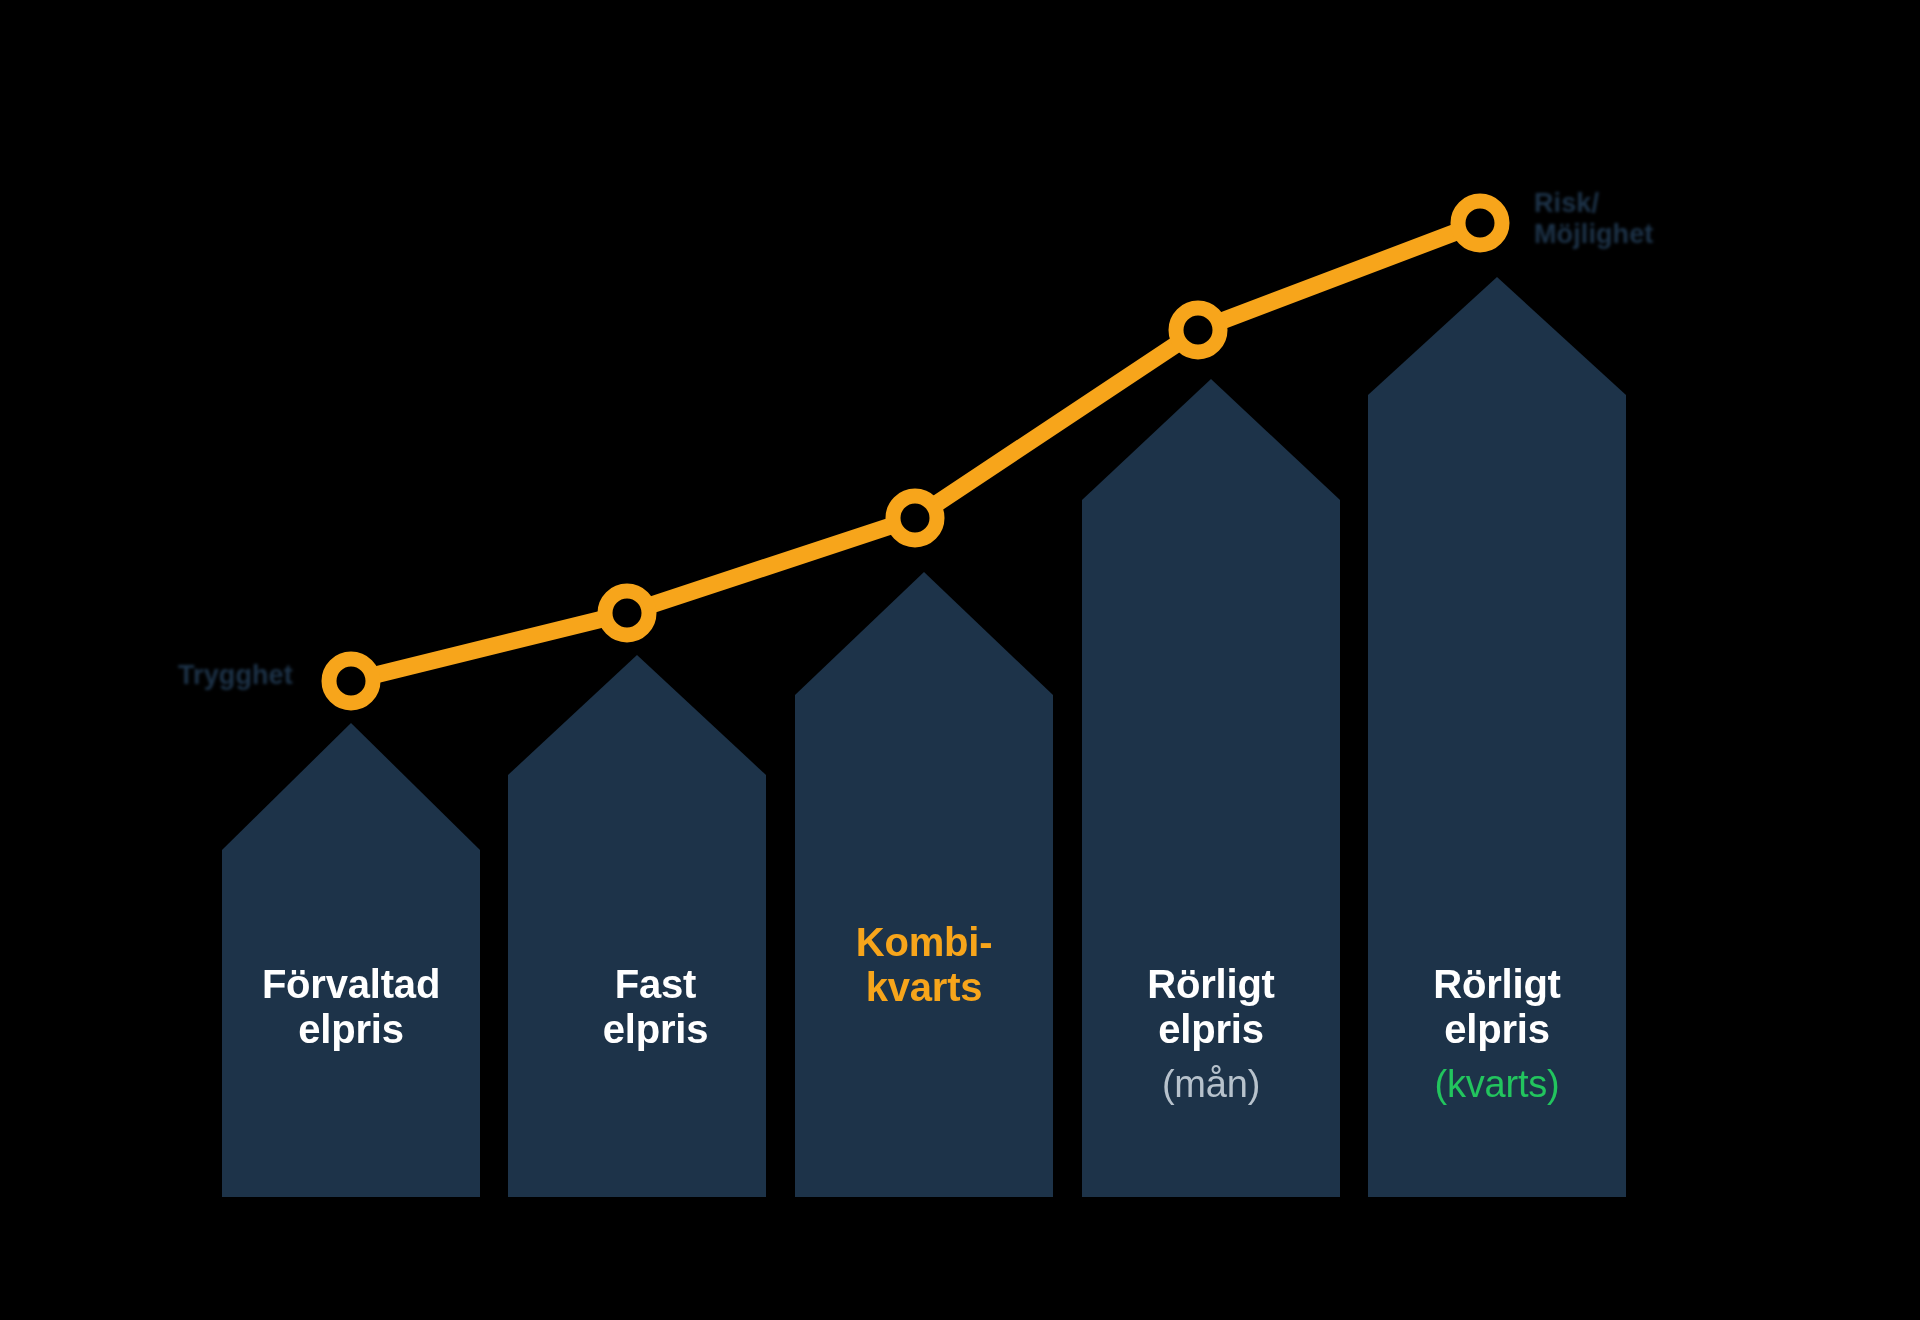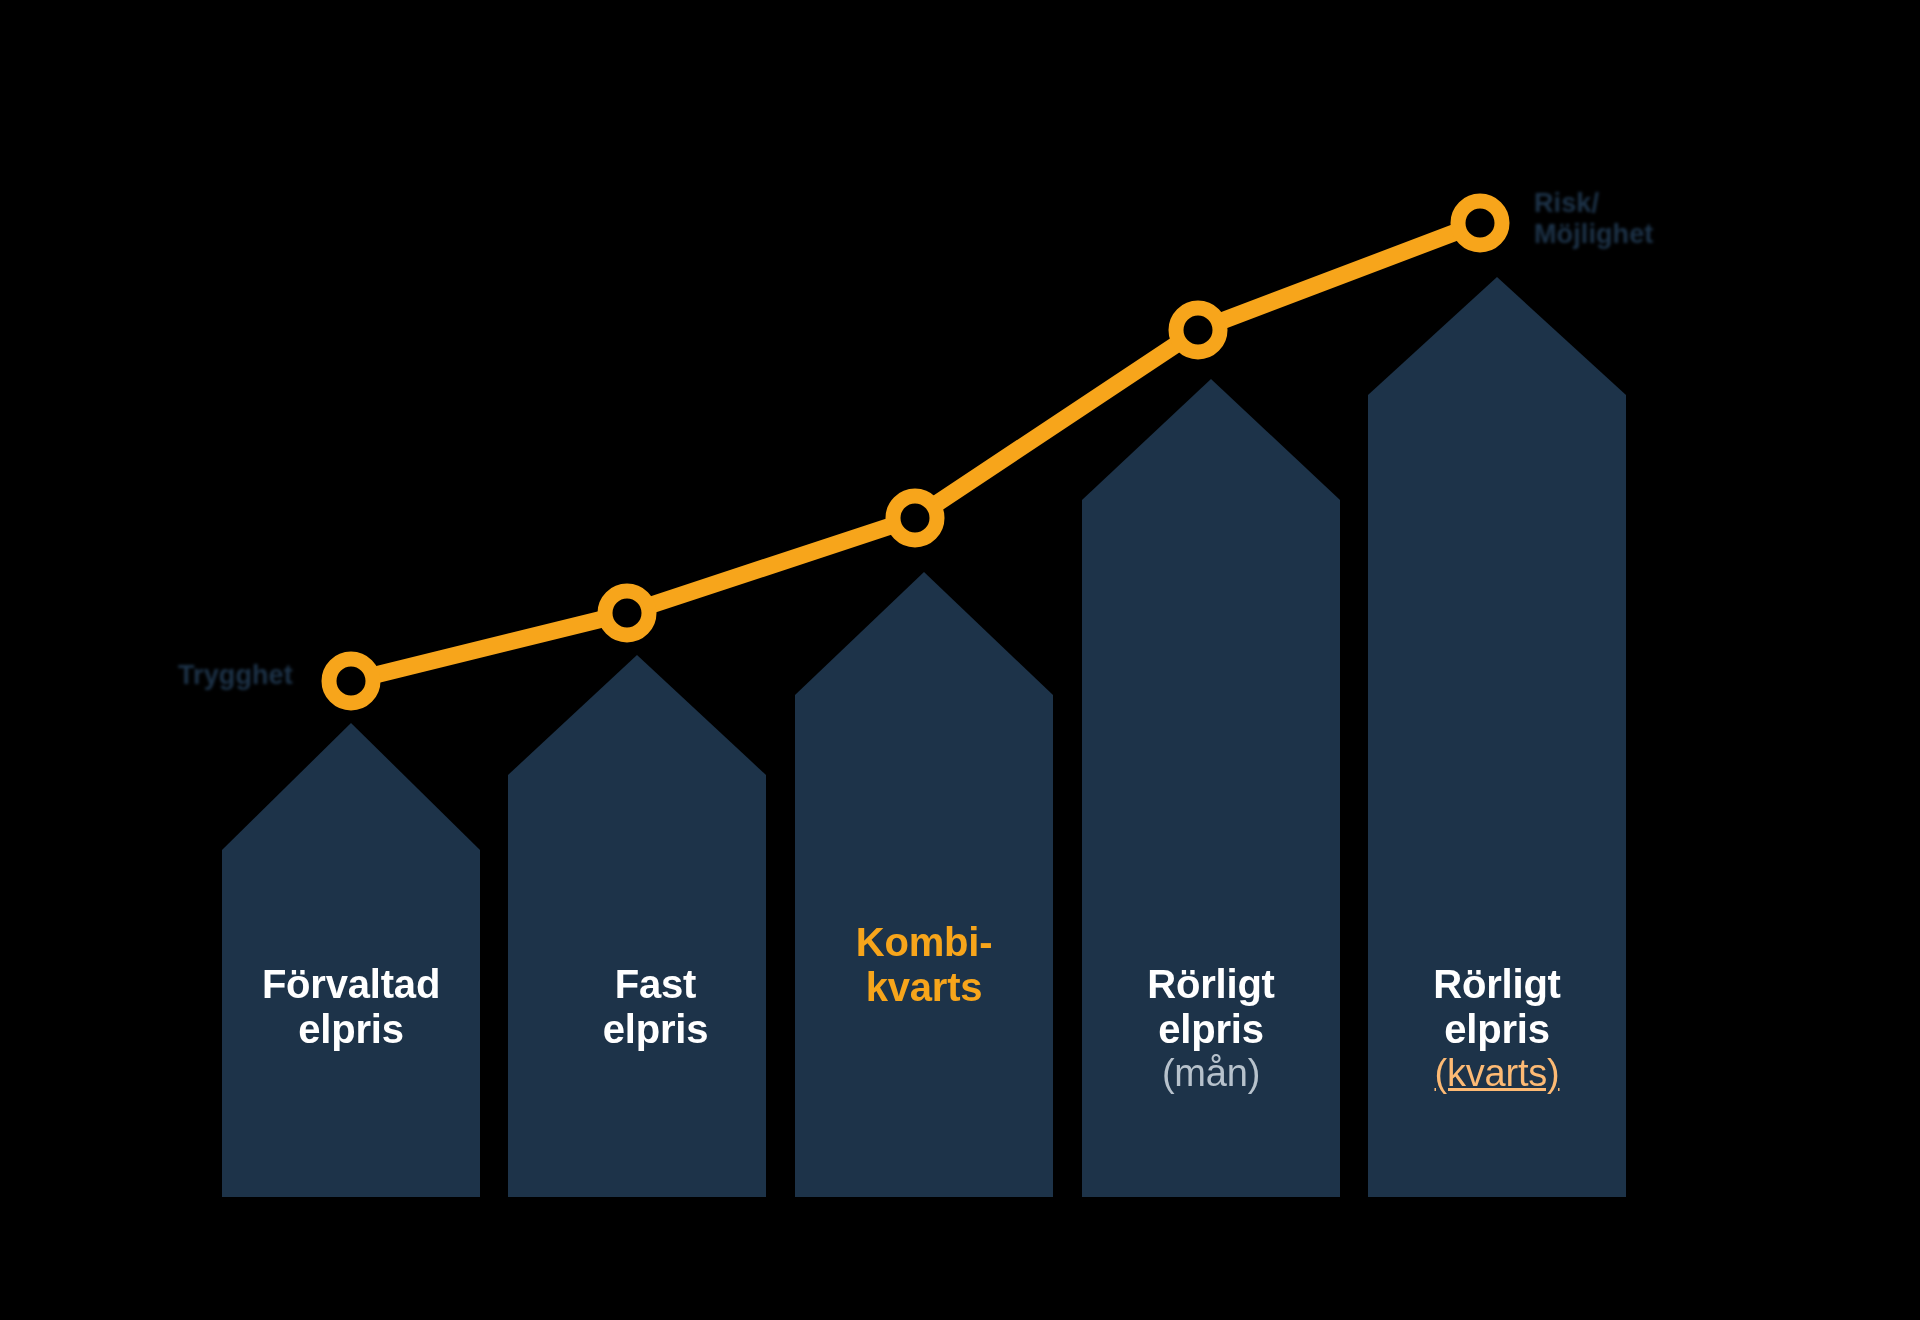--- a/index.html
+++ b/index.html
@@ -37,20 +37,21 @@
     display: block;
     font-size: 40px;
     font-weight: bold;
     letter-spacing: -0.2px;
   }
   .bar-label .sub {
     display: block;
     font-size: 38px;
     font-weight: normal;
     letter-spacing: -0.2px;
+    margin-top: 11px;
   }
   .axis-label {
     position: absolute;
     font-size: 27px;
     font-weight: bold;
     line-height: 1.15;
     letter-spacing: 0.1px;
     pointer-events: none;
     filter: blur(1.4px);
   }
@@ -108,16 +109,16 @@
 
   <div class="bar-label" style="left:1082px; top:962px; width:258px; color:#FFFFFF;">
     <span class="line">Rörligt</span>
     <span class="line">elpris</span>
     <span class="sub" style="color:#B7C2CC;">(mån)</span>
   </div>
 
   <div class="bar-label" style="left:1368px; top:962px; width:258px; color:#FFFFFF;">
     <span class="line">Rörligt</span>
     <span class="line">elpris</span>
-    <span class="sub" style="color:#fdba74;text-decoration:underline;">(kvarts)</span>
+    <span class="sub" style="color:#22c55e;">(kvarts)</span>
   </div>
 
 </div>
 
 </body></html>

